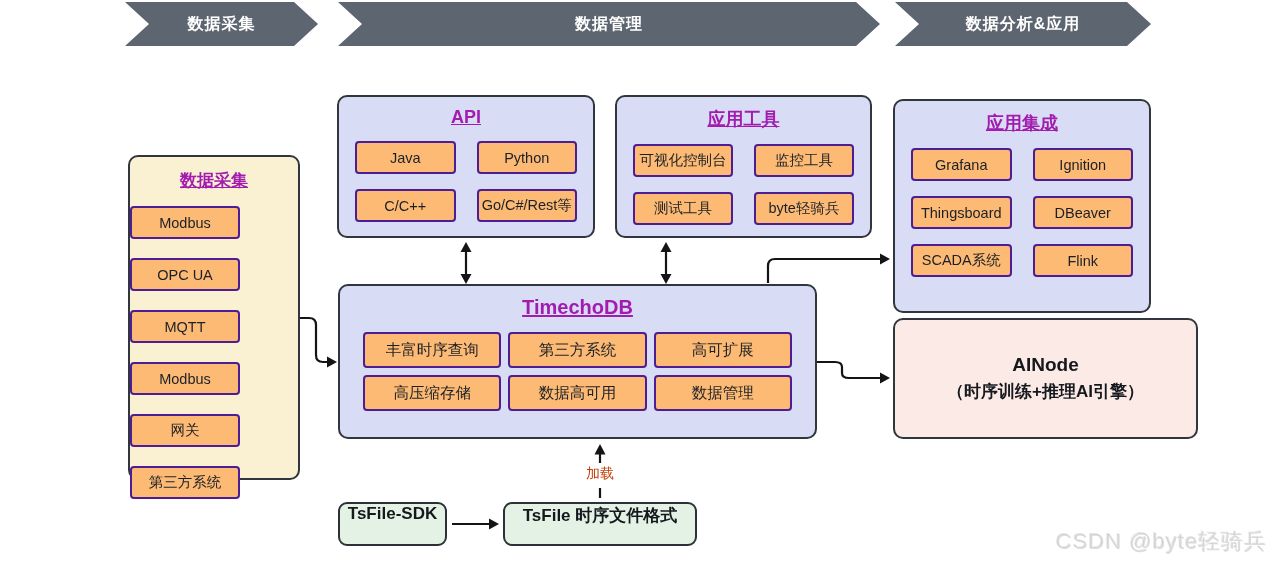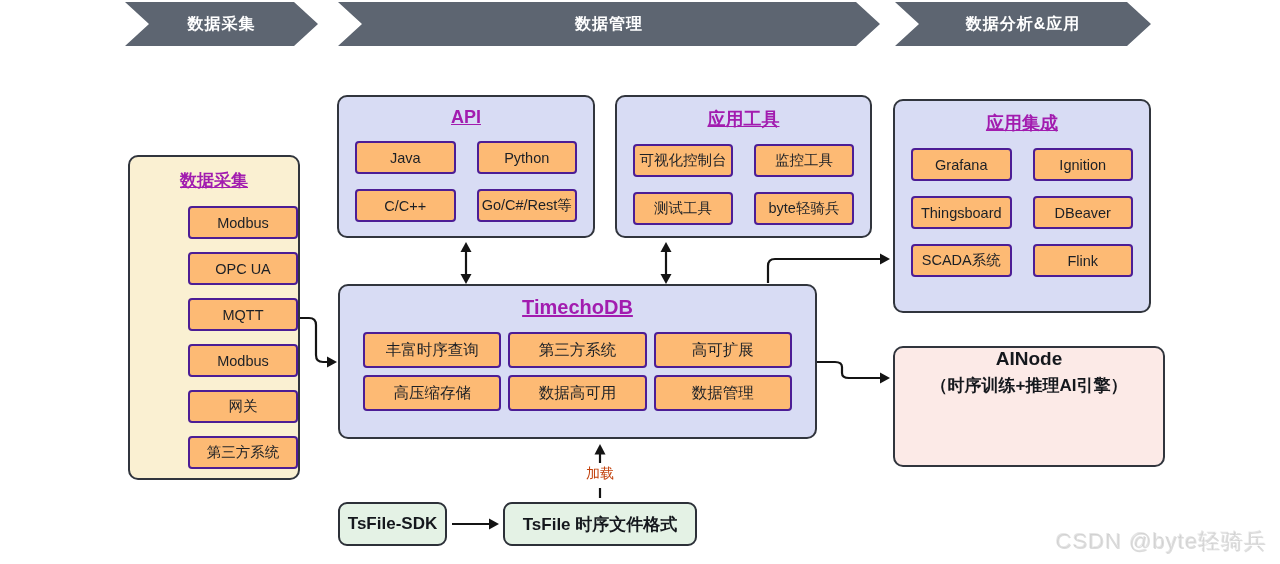--- a/index.html
+++ b/index.html
@@ -21,42 +21,42 @@
   .panel.pink{background:#fceae7;}
   .panel-title{text-align:center;font-weight:bold;color:#a21caf;text-decoration:underline;}
   .chip{
     background:#fdba74;border:2px solid #4c1d95;border-radius:4px;
     display:flex;align-items:center;justify-content:center;
     font-size:14.5px;color:#1c2026;box-sizing:border-box;white-space:nowrap;
   }
   
   .panel-collection{left:128px;top:155px;width:172px;height:325px;}
   .panel-collection .panel-title{margin-top:12px;font-size:17px;}
-  .col-stack{display:flex;flex-direction:column;align-items:flex-end;gap:13px;margin-top:14px;margin-left:20px;}
+  .col-stack{display:flex;flex-direction:column;align-items:flex-start;gap:19px;margin-top:14px;}
   .col-stack .chip{width:110px;height:33px;}
 
   .panel-api{left:337px;top:95px;width:258px;height:143px;}
   .panel-tools{left:615px;top:95px;width:257px;height:143px;}
   .panel-integrations{left:893px;top:99px;width:258px;height:214px;}
   .panel-api .panel-title,.panel-tools .panel-title,.panel-integrations .panel-title{margin-top:10px;font-size:18px;}
   .grid2{display:grid;grid-template-columns:1fr 1fr;column-gap:21px;row-gap:15px;padding:0 16px;margin-top:13px;}
   .grid2 .chip{height:33px;}
 
   .panel-timechodb{left:338px;top:284px;width:479px;height:155px;}
   .panel-timechodb .panel-title{margin-top:10px;font-size:20px;}
   .grid3{display:grid;grid-template-columns:1fr 1fr 1fr;column-gap:27px;row-gap:10px;padding:0 23px;margin-top:13px;gap:7px;}
   .grid3 .chip{height:36px;font-size:15.5px;}
 
-  .panel-ainode{left:893px;top:318px;width:272px;height:121px;display:flex;flex-direction:column;align-items:center;margin-top:28px;}
+  .panel-ainode{left:893px;top:318px;width:305px;height:121px;display:flex;flex-direction:column;align-items:center;justify-content:center;}
   .ainode-title{font-weight:bold;font-size:19px;color:#15181d;}
   .ainode-subtitle{font-weight:bold;font-size:17px;color:#15181d;margin-top:4px;}
 
   .green-box{
     position:absolute;background:#e4f2e5;border:2px solid #2c3038;border-radius:9px;
-    display:flex;align-items:center;justify-content:center;font-weight:bold;font-size:17px;color:#15181d;box-sizing:border-box;
+    display:flex;align-items:flex-start;justify-content:center;font-weight:bold;font-size:17px;color:#15181d;box-sizing:border-box;
   }
   .box-tsfile-sdk{left:338px;top:502px;width:109px;height:44px;}
   .box-tsfile-format{left:503px;top:502px;width:194px;height:44px;}
 
   .load-label{
     position:absolute;left:583px;top:465px;width:34px;text-align:center;
     font-size:14px;color:#c2410c;background:#ffffff;z-index:6;
   }
   .arrows{position:absolute;left:0;top:0;width:1280px;height:564px;z-index:5;pointer-events:none;}
   .arrows path{stroke:#141414;stroke-width:2.2;fill:none;}

